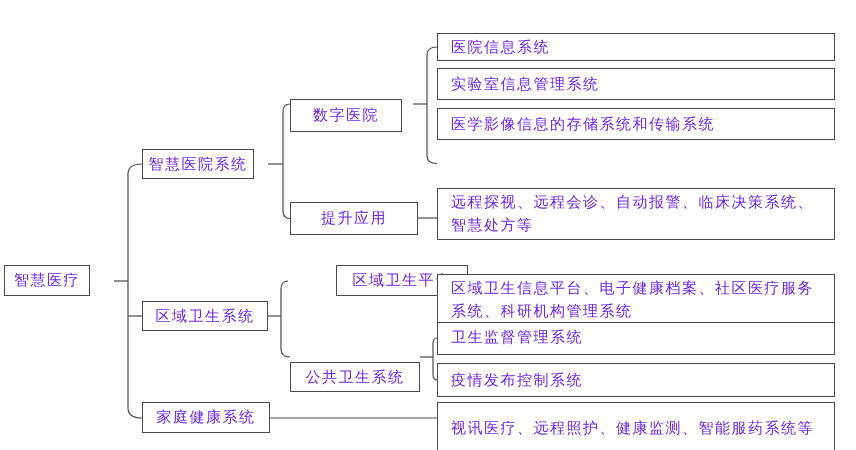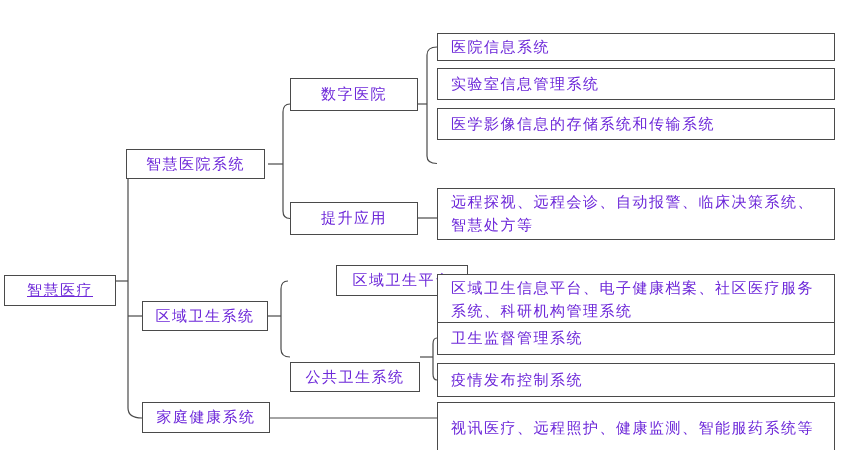--- a/index.html
+++ b/index.html
@@ -54,35 +54,35 @@
     <path d="M288,281 Q281,281 281,289 V349 Q281,357 290,357"></path>
 
     <path d="M420,281 H437"></path>
 
     <path d="M420,357 H433"></path>
     <path d="M437,338 Q433,338 433,344 V374 Q433,380 437,380"></path>
 
     <path d="M270,418 H437"></path>
   </svg>
 
-  <div class="node center" style="left:4px; top:275px; width:112px; height:31px;text-decoration:underline;">智慧医疗</div>
+  <div class="node center" style="left:4px; top:265px; width:86px; height:31px;">智慧医疗</div>
 
-  <div class="node center" style="left:126px; top:149px; width:139px; height:30px;">智慧医院系统</div>
+  <div class="node center" style="left:142px; top:149px; width:112px; height:30px;">智慧医院系统</div>
   <div class="node center" style="left:142px; top:301px; width:126px; height:30px;">区域卫生系统</div>
   <div class="node center" style="left:142px; top:402px; width:128px; height:31px;">家庭健康系统</div>
 
-  <div class="node center" style="left:290px; top:78px; width:128px; height:33px;">数字医院</div>
+  <div class="node center" style="left:290px; top:99px; width:112px; height:33px;">数字医院</div>
   <div class="node center" style="left:290px; top:202px; width:128px; height:33px;">提升应用</div>
   <div class="node center" style="left:288px; top:265px; width:132px; height:31px;margin-left:48px;">区域卫生平台</div>
   <div class="node center" style="left:290px; top:342px; width:130px; height:30px;margin-top:20px;">公共卫生系统</div>
 
   <div class="node leaf" style="left:437px; top:33px; width:398px; height:28px;">医院信息系统</div>
   <div class="node leaf" style="left:437px; top:68px; width:398px; height:32px;">实验室信息管理系统</div>
   <div class="node leaf" style="left:437px; top:108px; width:398px; height:32px;">医学影像信息的存储系统和传输系统</div>
   <div class="node leaf" style="left:437px; top:188px; width:398px; height:52px;">远程探视、远程会诊、自动报警、临床决策系统、
 智慧处方等</div>
   <div class="node leaf" style="left:437px; top:257px; width:398px; height:52px;margin-top:17px;">区域卫生信息平台、电子健康档案、社区医疗服务
 系统、科研机构管理系统</div>
-  <div class="node leaf" style="left:437px; top:322px; width:398px; height:33px;">卫生监督管理系统</div>
+  <div class="node leaf" style="left:437px; top:322px; width:398px; height:33px;font-family:Liberation Mono, monospace;">卫生监督管理系统</div>
   <div class="node leaf" style="left:437px; top:363px; width:398px; height:34px;">疫情发布控制系统</div>
   <div class="node leaf" style="left:437px; top:402px; width:398px; height:52px;">视讯医疗、远程照护、健康监测、智能服药系统等</div>
 
 </div>
 
 </body></html>

